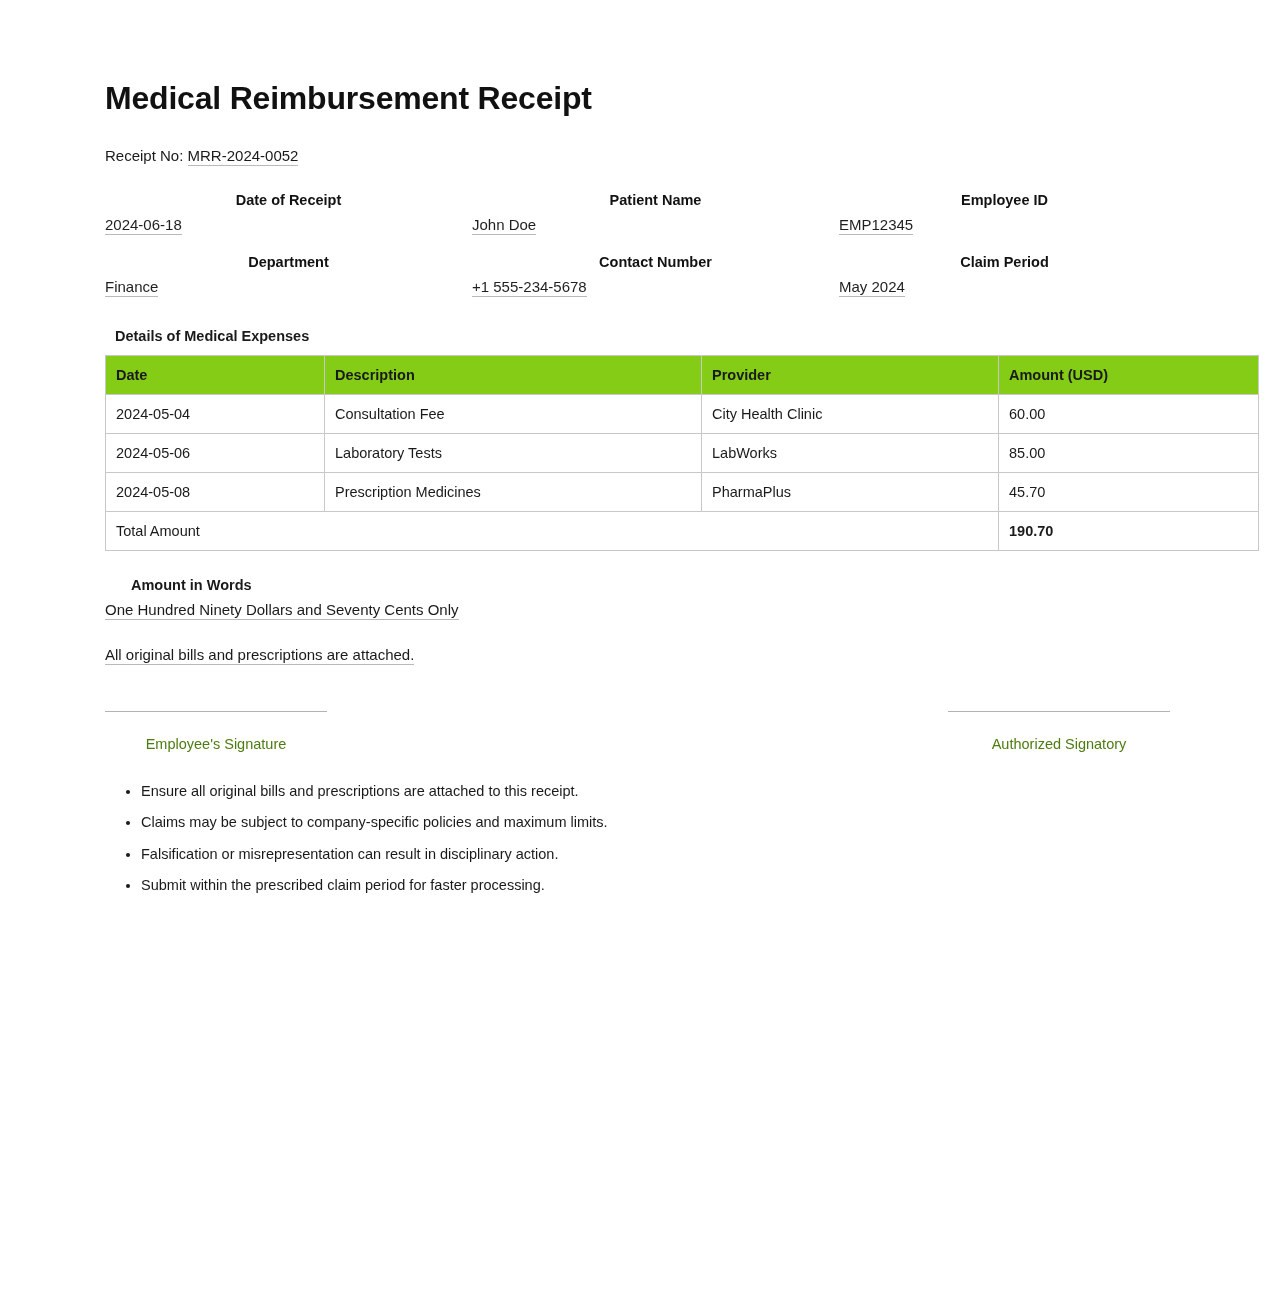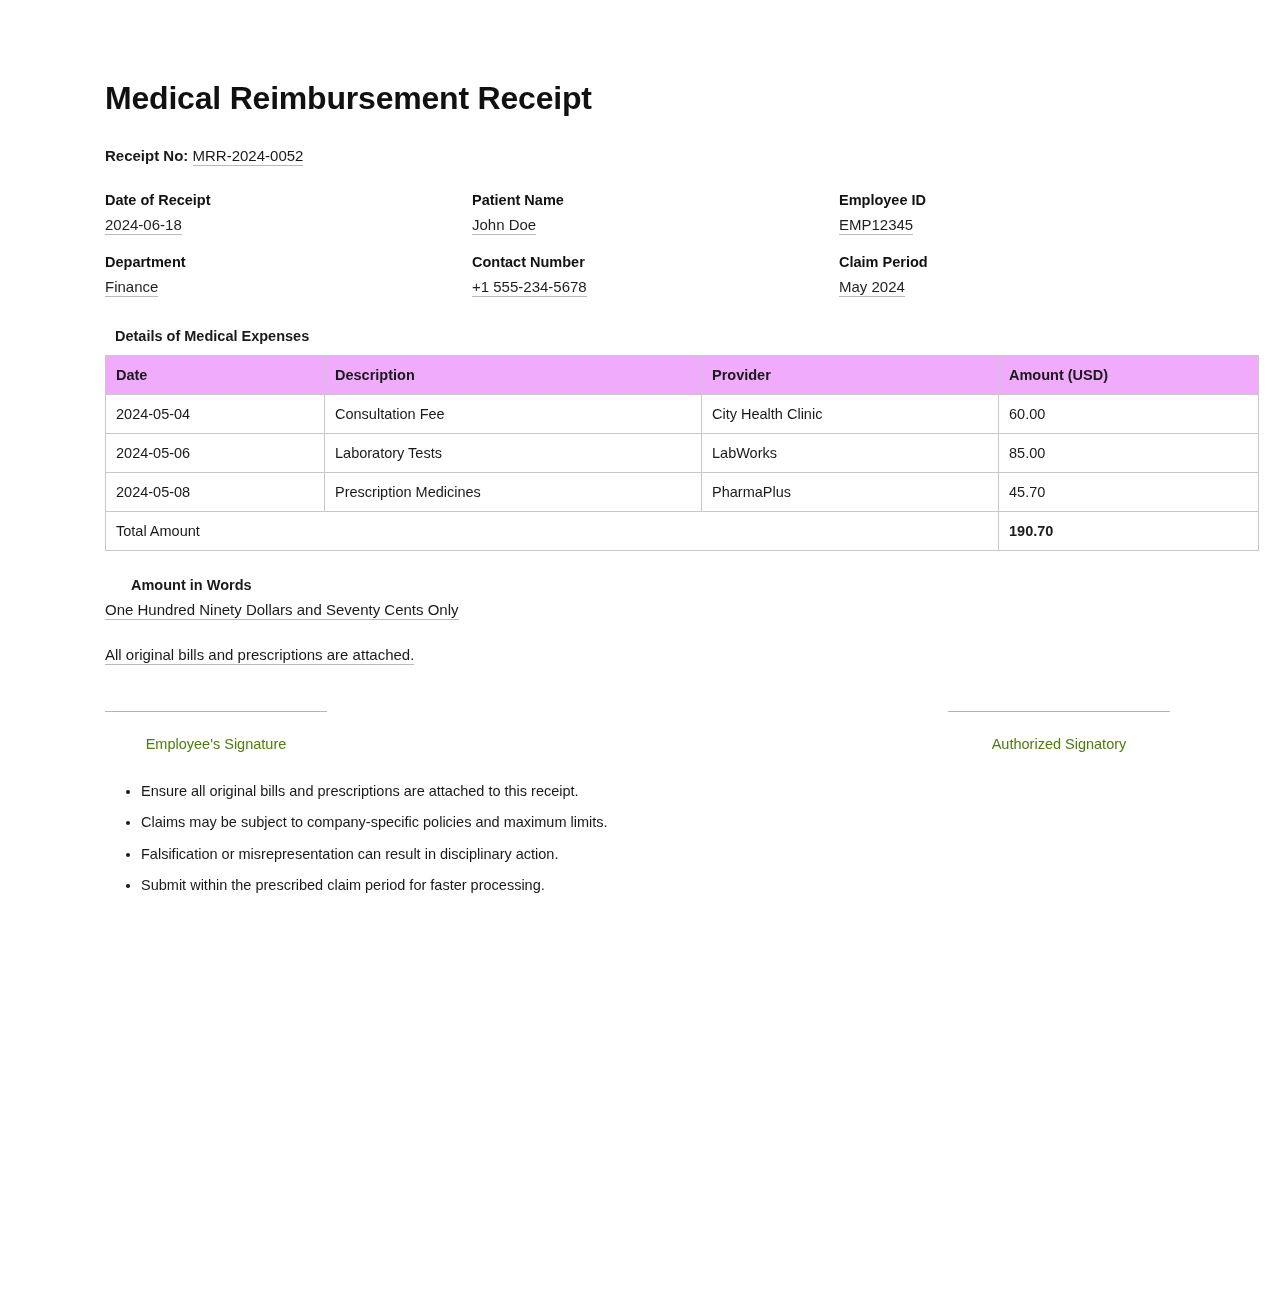--- a/index.html
+++ b/index.html
@@ -24,21 +24,21 @@
     margin: 0 0 0 0;
     letter-spacing: -0.2px;
     line-height: 1.3;
     color: #111111;
   }
   .receipt-line {
     margin-top: 27px;
     font-size: 15px;
   }
   .receipt-line .lbl {
-    font-weight: bold;
+    font-weight: normal;
     margin-top: 20px;
   }
   .underlined {
     border-bottom: 1px solid #b9b9b9;
     padding-bottom: 1px;
     display: inline-block;
   }
   .meta-grid {
     margin-top: 26px;
     display: grid;
@@ -46,20 +46,21 @@
     row-gap: 0;
   }
   .meta-cell {
     padding-bottom: 19px;
   }
   .meta-label {
     font-size: 14.5px;
     font-weight: bold;
     margin-bottom: 8px;
     color: #121212;
+    text-align: center;
   }
   .meta-value {
     font-size: 15px;
     color: #1f1f1f;
   }
   .section-label {
     font-size: 14.5px;
     font-weight: bold;
     margin: 12px 0 11px 10px;
   }
@@ -71,21 +72,21 @@
   }
   table.expenses th,
   table.expenses td {
     border: 1px solid #c8c8c8;
     text-align: left;
     padding: 11px 11px 11px 10px;
     vertical-align: middle;
   }
   table.expenses th {
     font-weight: bold;
-    background: #f0abfc;
+    background: #84cc16;
   }
   .col-date { width: 197px; }
   .col-desc { width: 355px; }
   .col-prov { width: 275px; }
   .col-amt  { width: 238px; }
   td.total-label {
     font-weight: normal;
   }
   td.total-amount {
     font-weight: bold;

